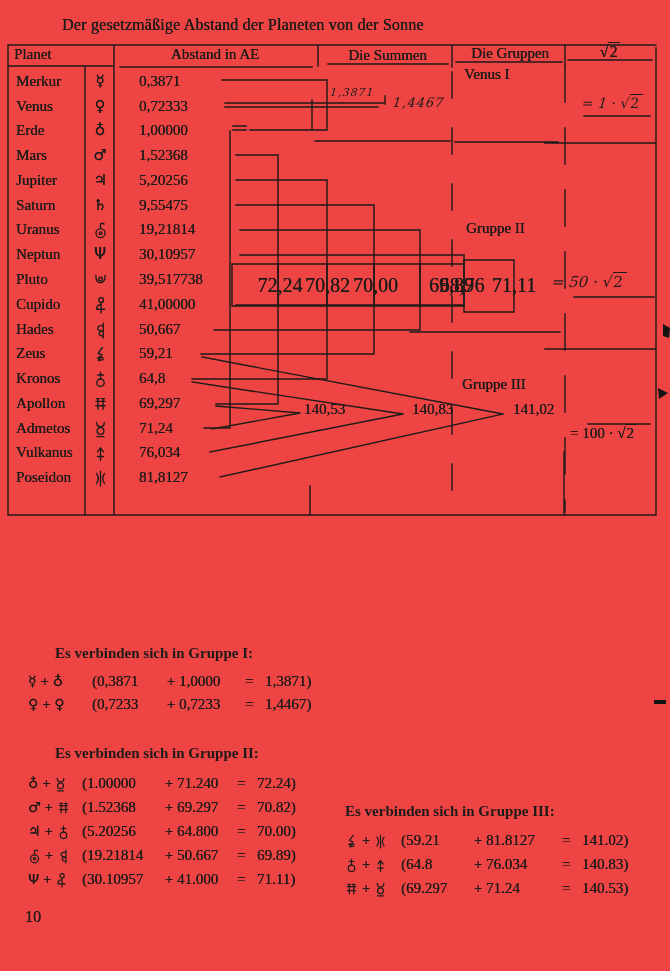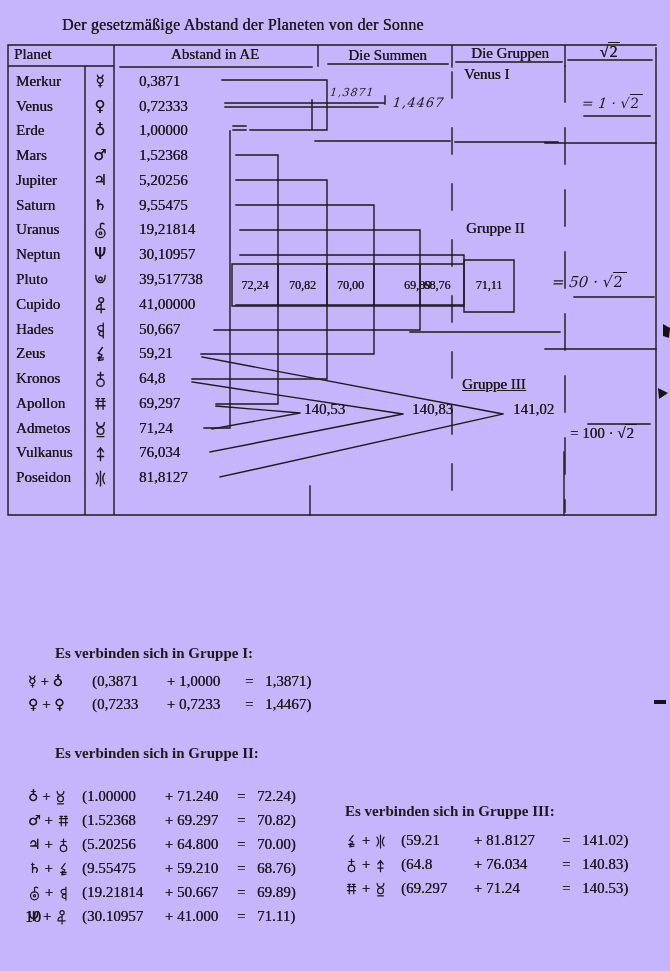--- a/index.html
+++ b/index.html
@@ -1,32 +1,32 @@
 <!DOCTYPE html>
 <html><head>
 <meta charset="utf-8">
 <style>
   html,body{margin:0;padding:0;background:#e8e8e6;}
-  #page{position:relative;width:670px;height:971px;background:#c4b5fd;color:#1d1b19;
+  #page{position:relative;width:670px;height:971px;background:#ef4444;color:#1d1b19;
         font-family:"Liberation Serif", serif;overflow:hidden;}
   .abs{position:absolute;}
   .ink{text-shadow:0.35px 0 0 currentColor;}
   #overlay{position:absolute;left:0;top:0;pointer-events:none;}
   #overlay path{stroke:#1d1b19;stroke-width:1.4;fill:none;stroke-linecap:square;}
   #overlay path.fillmark{stroke:none;fill:#161412;}
   .title{font-size:16px;letter-spacing:0.2px;}
   .hdr{font-size:15px;text-align:center;}
   .trow{position:absolute;left:8px;width:520px;height:25px;line-height:25px;font-size:15px;}
   .pname{position:absolute;left:8px;}
   .pcell{position:absolute;left:77px;width:30px;text-align:center;}
   .pval{position:absolute;left:131px;}
   .glyph{font-family:"DejaVu Sans", sans-serif;font-size:15px;}
   .psym{vertical-align:middle;}
   .psym *{stroke:#1d1b19;stroke-width:1.3;fill:none;stroke-linecap:round;}
-  .sumnum{position:absolute;top:264px;height:42px;line-height:42px;text-align:center;font-size:12px;}
+  .sumnum{position:absolute;top:264px;height:42px;line-height:42px;text-align:center;font-size:20px;margin-left:25px;}
   .grplabel{font-size:15px;}
   .hand{font-family:"DejaVu Serif", serif;font-style:italic;transform:skewX(-6deg);}
   .rad{white-space:nowrap;}
   .rad .ov{border-top:1.5px solid #1d1b19;padding:0 3px 0 1px;font-style:normal;}
   .g3num{font-size:15px;}
   .sec-h{font-size:15px;font-weight:bold;}
   .eqline{height:24px;line-height:24px;font-size:15px;white-space:nowrap;}
   .esym{display:inline-block;width:54px;}
   .esym .glyph{font-size:14px;}
   .eplus{display:inline-block;width:16px;text-align:center;}
@@ -220,52 +220,49 @@
 
   <span class="abs sumnum ink" style="left:232px;width:46px;">72,24</span>
   <span class="abs sumnum ink" style="left:278px;width:49px;">70,82</span>
   <span class="abs sumnum ink" style="left:327px;width:47px;">70,00</span>
   <span class="abs sumnum ink" style="left:374px;width:46px;padding-left:40px;">68,76</span>
   <span class="abs sumnum ink" style="left:404px;width:24px;">69,89</span>
   <span class="abs sumnum ink" style="left:464px;width:50px;">71,11</span>
 
   <div class="abs grplabel ink" style="left:464px;top:66px;">Venus I</div>
   <div class="abs grplabel ink" style="left:466px;top:220px;">Gruppe II</div>
-  <div class="abs grplabel ink" style="left:462px;top:376px;text-decoration:underline;">Gruppe III</div>
+  <div class="abs grplabel ink" style="left:462px;top:376px;">Gruppe III</div>
 
   <div class="abs hand" style="left:330px;top:86px;font-size:11px;letter-spacing:1px;">1,3871</div>
   <div class="abs hand" style="left:393px;top:95px;font-size:13px;letter-spacing:1px;">1,4467</div>
   <div class="abs hand rad" style="left:582px;top:95px;font-size:14px;"><span>= 1 ·</span> <span>√</span><span class="ov">2</span></div>
   <div class="abs hand rad" style="left:552px;top:273px;font-size:15px;"><span>= 50  ·</span> <span>√</span><span class="ov">2</span></div>
 
   <span class="abs g3num ink" style="left:304px;top:401px;">140,53</span>
   <span class="abs g3num ink" style="left:412px;top:401px;">140,83</span>
   <span class="abs g3num ink" style="left:513px;top:401px;">141,02</span>
   <span class="abs g3num ink rad" style="left:570px;top:400px;margin-top:25px;"><span>= 100 ·</span> <span>√</span><span class="ov">2</span></span>
 
   <div class="abs g1" style="left:28px;top:645px;">
     <div class="sec-h" style="margin-left:27px;margin-bottom:8px;">Es verbinden sich in Gruppe I:</div>
     <div class="eqline ink"><span class="esym"><span class="glyph">☿</span><span class="eplus">+</span><span class="glyph">♁</span></span><span>(</span><span class="ea">0,3871</span><span class="eplus">+</span><span class="eb">1,0000</span><span class="eeq">=</span><span class="er">1,3871</span><span>)</span></div>
     <div class="eqline ink"><span class="esym"><span class="glyph">♀</span><span class="eplus">+</span><span class="glyph">♀</span></span><span>(</span><span class="ea">0,7233</span><span class="eplus">+</span><span class="eb">0,7233</span><span class="eeq">=</span><span class="er">1,4467</span><span>)</span></div>
   </div>
 
   <div class="abs g2" style="left:28px;top:745px;">
-    <div class="sec-h" style="margin-left:27px;margin-bottom:22px;">Es verbinden sich in Gruppe II:</div>
+    <div class="sec-h" style="margin-left:27px;margin-bottom:9px;">Es verbinden sich in Gruppe II:</div>
     <div class="eqline ink"><span class="esym"><span class="glyph">♁</span><span class="eplus">+</span><svg class="psym" width="13" height="17" viewBox="0 0 14 18">
             <use href="#sym-admetos"></use>
           </svg></span><span>(</span><span class="ea">1.00000</span><span class="eplus">+</span><span class="eb">71.240</span><span class="eeq">=</span><span class="er">72.24</span><span>)</span></div>
     <div class="eqline ink"><span class="esym"><span class="glyph">♂</span><span class="eplus">+</span><svg class="psym" width="13" height="17" viewBox="0 0 14 18">
             <use href="#sym-apollon"></use>
           </svg></span><span>(</span><span class="ea">1.52368</span><span class="eplus">+</span><span class="eb">69.297</span><span class="eeq">=</span><span class="er">70.82</span><span>)</span></div>
     <div class="eqline ink"><span class="esym"><span class="glyph">♃</span><span class="eplus">+</span><svg class="psym" width="13" height="17" viewBox="0 0 14 18">
             <use href="#sym-kronos"></use>
           </svg></span><span>(</span><span class="ea">5.20256</span><span class="eplus">+</span><span class="eb">64.800</span><span class="eeq">=</span><span class="er">70.00</span><span>)</span></div>
-    <div class="eqline ink"><span class="esym"><span class="glyph">♄</span><span class="eplus">+</span><svg class="psym" width="13" height="17" viewBox="0 0 14 18">
-            <use href="#sym-zeus"></use>
-          </svg></span><span>(</span><span class="ea">9.55475</span><span class="eplus">+</span><span class="eb">59.210</span><span class="eeq">=</span><span class="er">68.76</span><span>)</span></div>
     <div class="eqline ink"><span class="esym"><svg class="psym" width="13" height="17" viewBox="0 0 14 18">
             <use href="#sym-uranus"></use>
           </svg><span class="eplus">+</span><svg class="psym" width="13" height="17" viewBox="0 0 14 18">
             <use href="#sym-hades"></use>
           </svg></span><span>(</span><span class="ea">19.21814</span><span class="eplus">+</span><span class="eb">50.667</span><span class="eeq">=</span><span class="er">69.89</span><span>)</span></div>
     <div class="eqline ink"><span class="esym"><span class="glyph">Ψ</span><span class="eplus">+</span><svg class="psym" width="13" height="17" viewBox="0 0 14 18">
             <use href="#sym-cupido"></use>
           </svg></span><span>(</span><span class="ea">30.10957</span><span class="eplus">+</span><span class="eb">41.000</span><span class="eeq">=</span><span class="er">71.11</span><span>)</span></div>
   </div>
 

